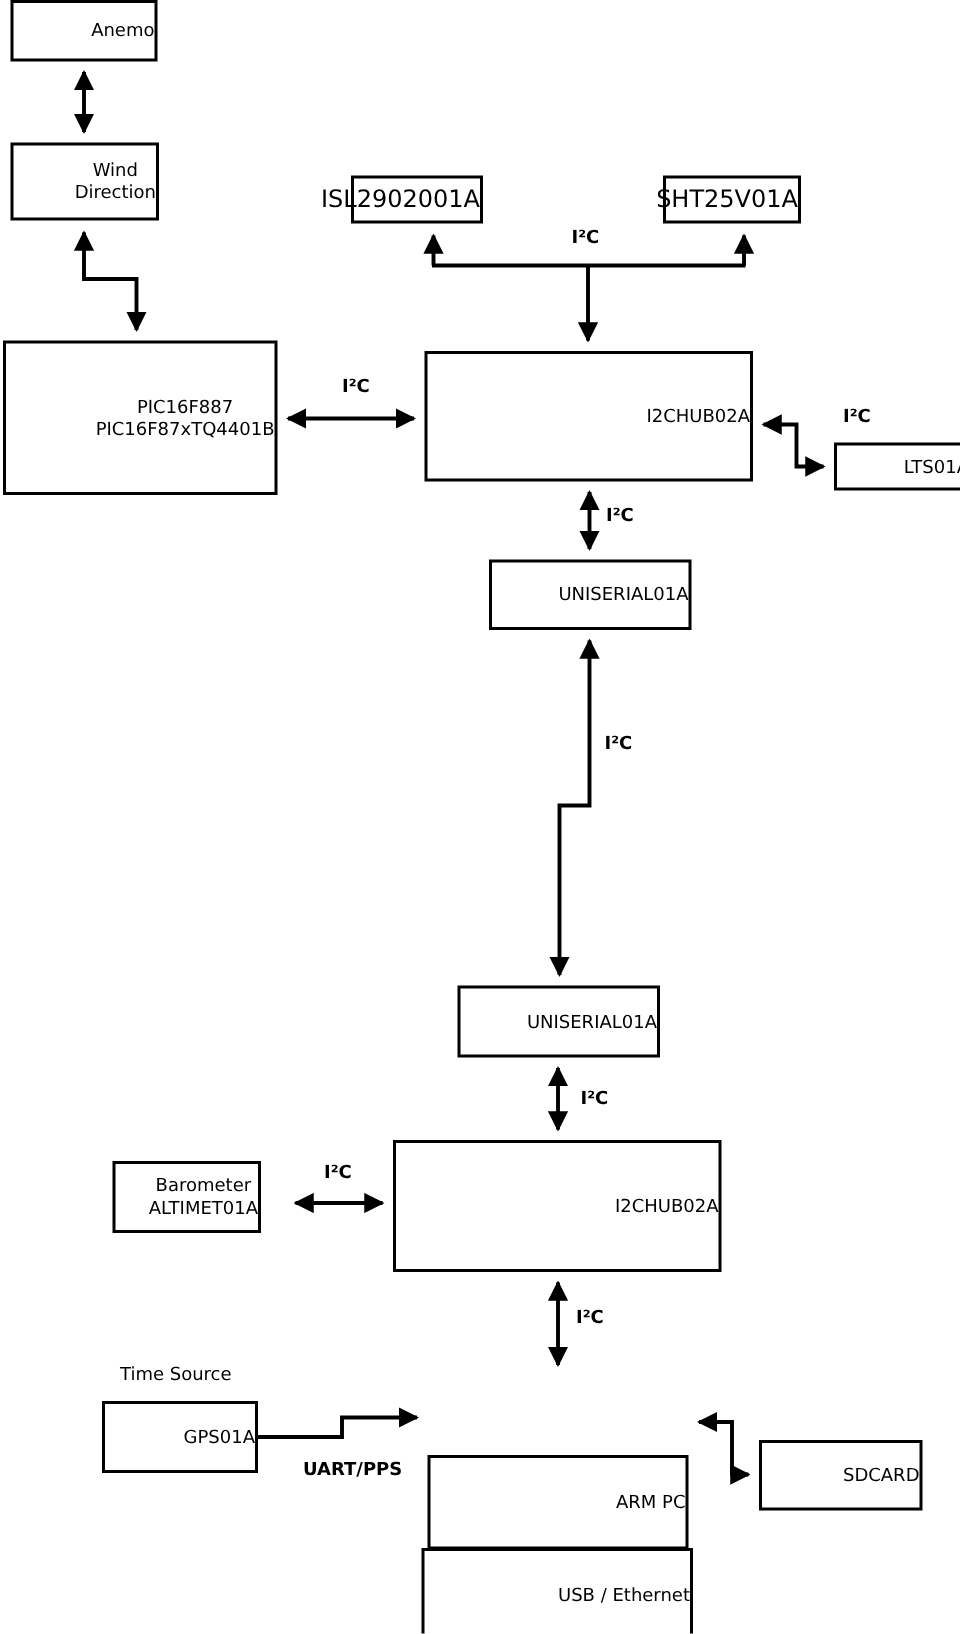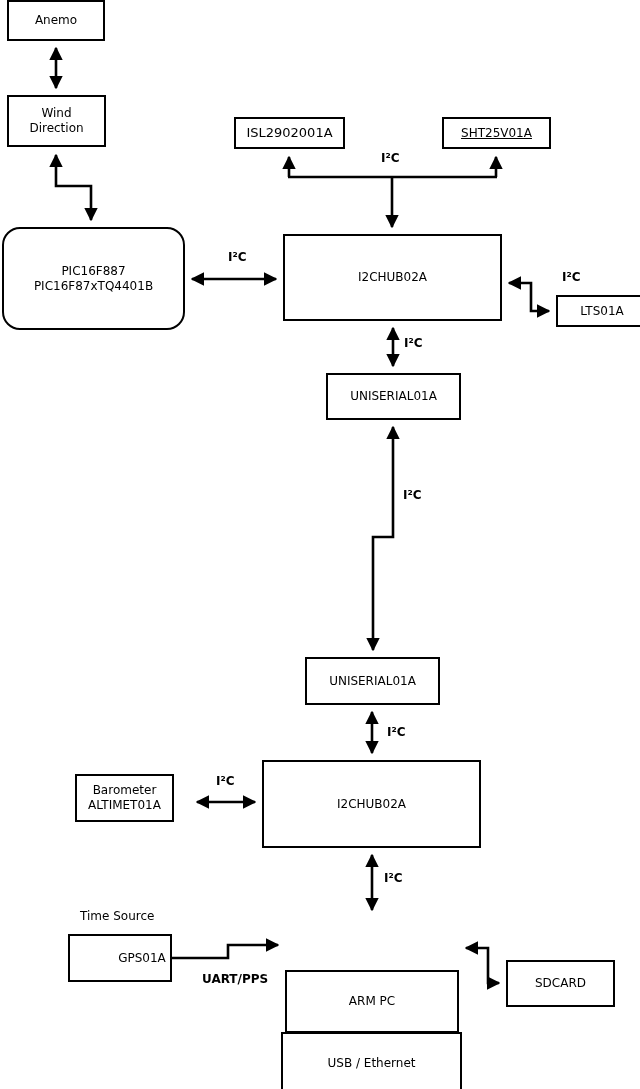--- a/index.html
+++ b/index.html
@@ -5,21 +5,21 @@
   html,body{margin:0;padding:0;background:#ffffff;}
   body{
     width:640px;height:1089px;position:relative;overflow:hidden;
     font-family:"DejaVu Sans","Liberation Sans",sans-serif;
     color:#000000;
   }
   #diagram{position:absolute;left:0;top:0;width:640px;height:1089px;}
   .node{
     position:absolute;box-sizing:border-box;
     border:2px solid #000000;background:#ffffff;
-    display:flex;align-items:center;justify-content:center;
+    display:flex;align-items:center;justify-content:flex-end;
     text-align:center;line-height:1.22;
   }
   .node .lbl{display:block;white-space:pre-line;}
   .edge-label{
     position:absolute;white-space:nowrap;background:transparent;
     line-height:1;
     font-weight:bold;
   }
   .free-label{position:absolute;white-space:nowrap;line-height:1;}
 </style>
@@ -67,30 +67,30 @@
 
 <div class="node" style="left:7px;top:0px;width:98px;height:41px;font-size:12px;">
   <span class="lbl">Anemo</span>
 </div>
 
 <div class="node" style="left:7px;top:95px;width:99px;height:52px;font-size:12px;">
   <span class="lbl">Wind
 Direction</span>
 </div>
 
-<div class="node" style="left:2px;top:227px;width:183px;height:103px;font-size:12px;border-radius:18px;">
+<div class="node" style="left:2px;top:227px;width:183px;height:103px;font-size:12px;">
   <span class="lbl">PIC16F887
 PIC16F87xTQ4401B</span>
 </div>
 
-<div class="node" style="left:234px;top:117px;width:111px;height:32px;font-size:13px;">
+<div class="node" style="left:234px;top:117px;width:88px;height:32px;font-size:16px;">
   <span class="lbl">ISL2902001A</span>
 </div>
 
-<div class="node" style="left:442px;top:117px;width:109px;height:32px;font-size:12px;text-decoration:underline;">
+<div class="node" style="left:442px;top:117px;width:92px;height:32px;font-size:16px;">
   <span class="lbl">SHT25V01A</span>
 </div>
 
 <div class="node" style="left:283px;top:234px;width:219px;height:87px;font-size:12px;">
   <span class="lbl">I2CHUB02A</span>
 </div>
 
 <div class="node" style="left:556px;top:295px;width:92px;height:32px;font-size:12px;">
   <span class="lbl">LTS01A</span>
 </div>

